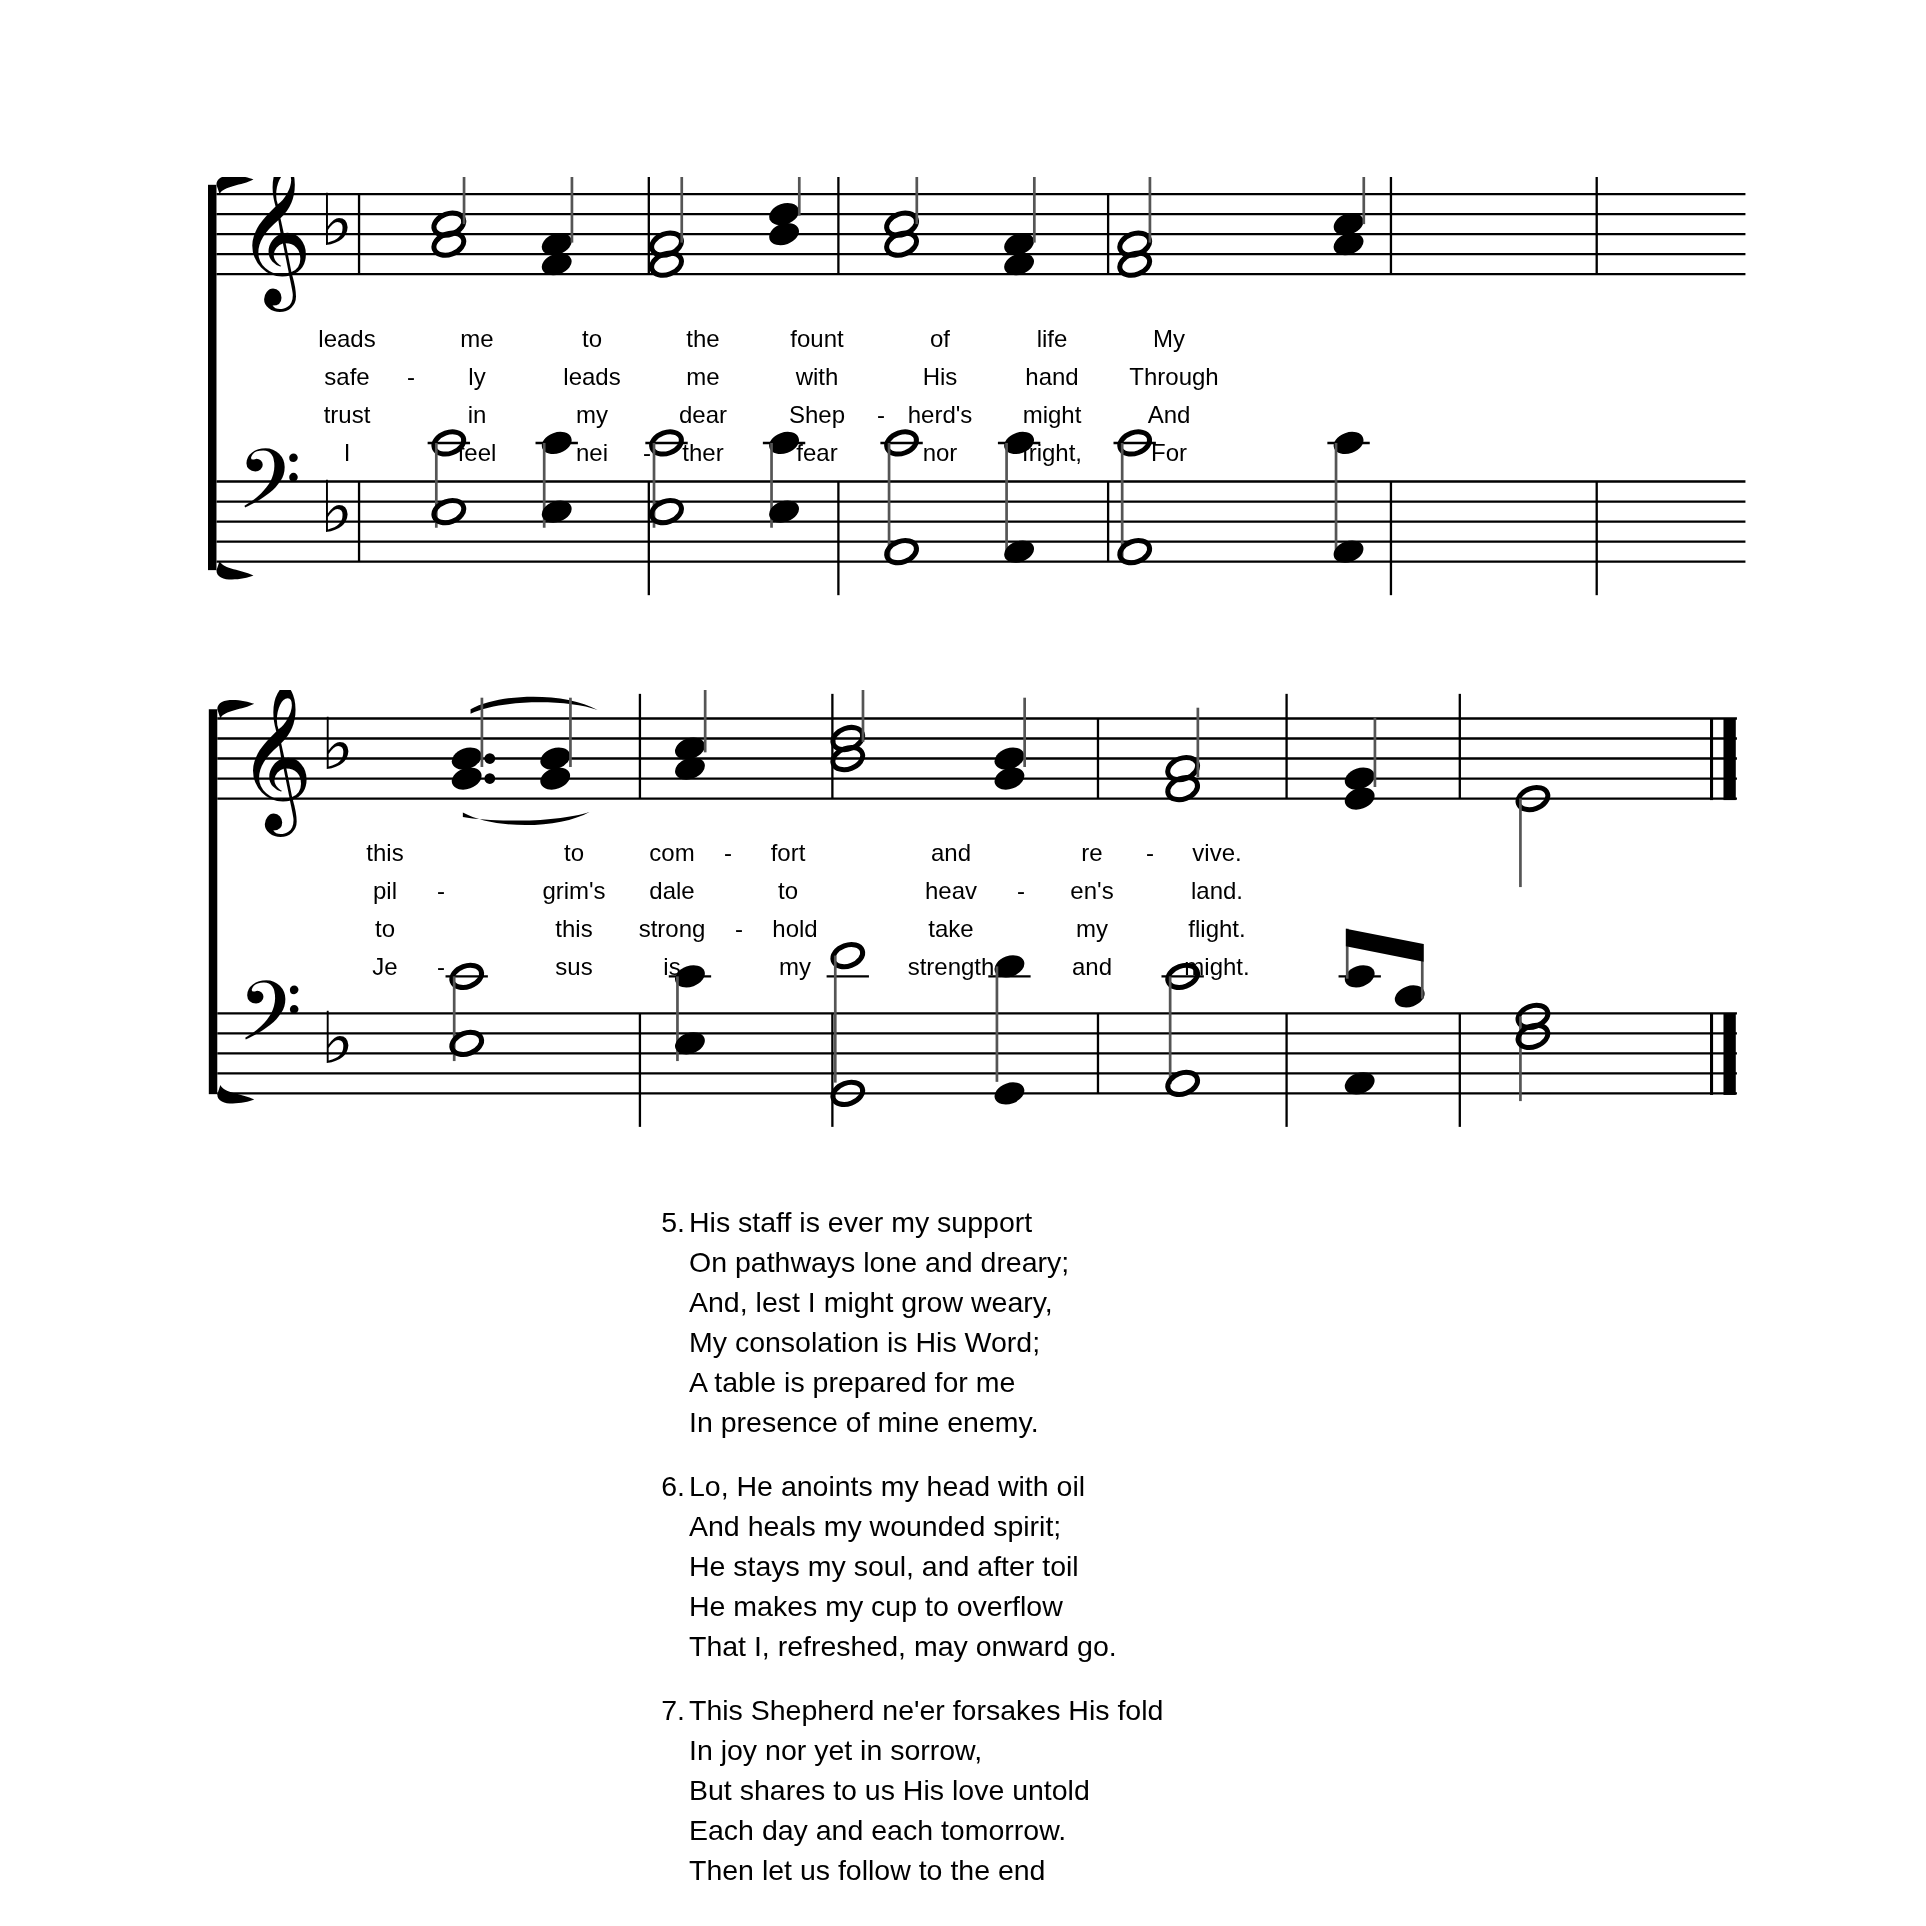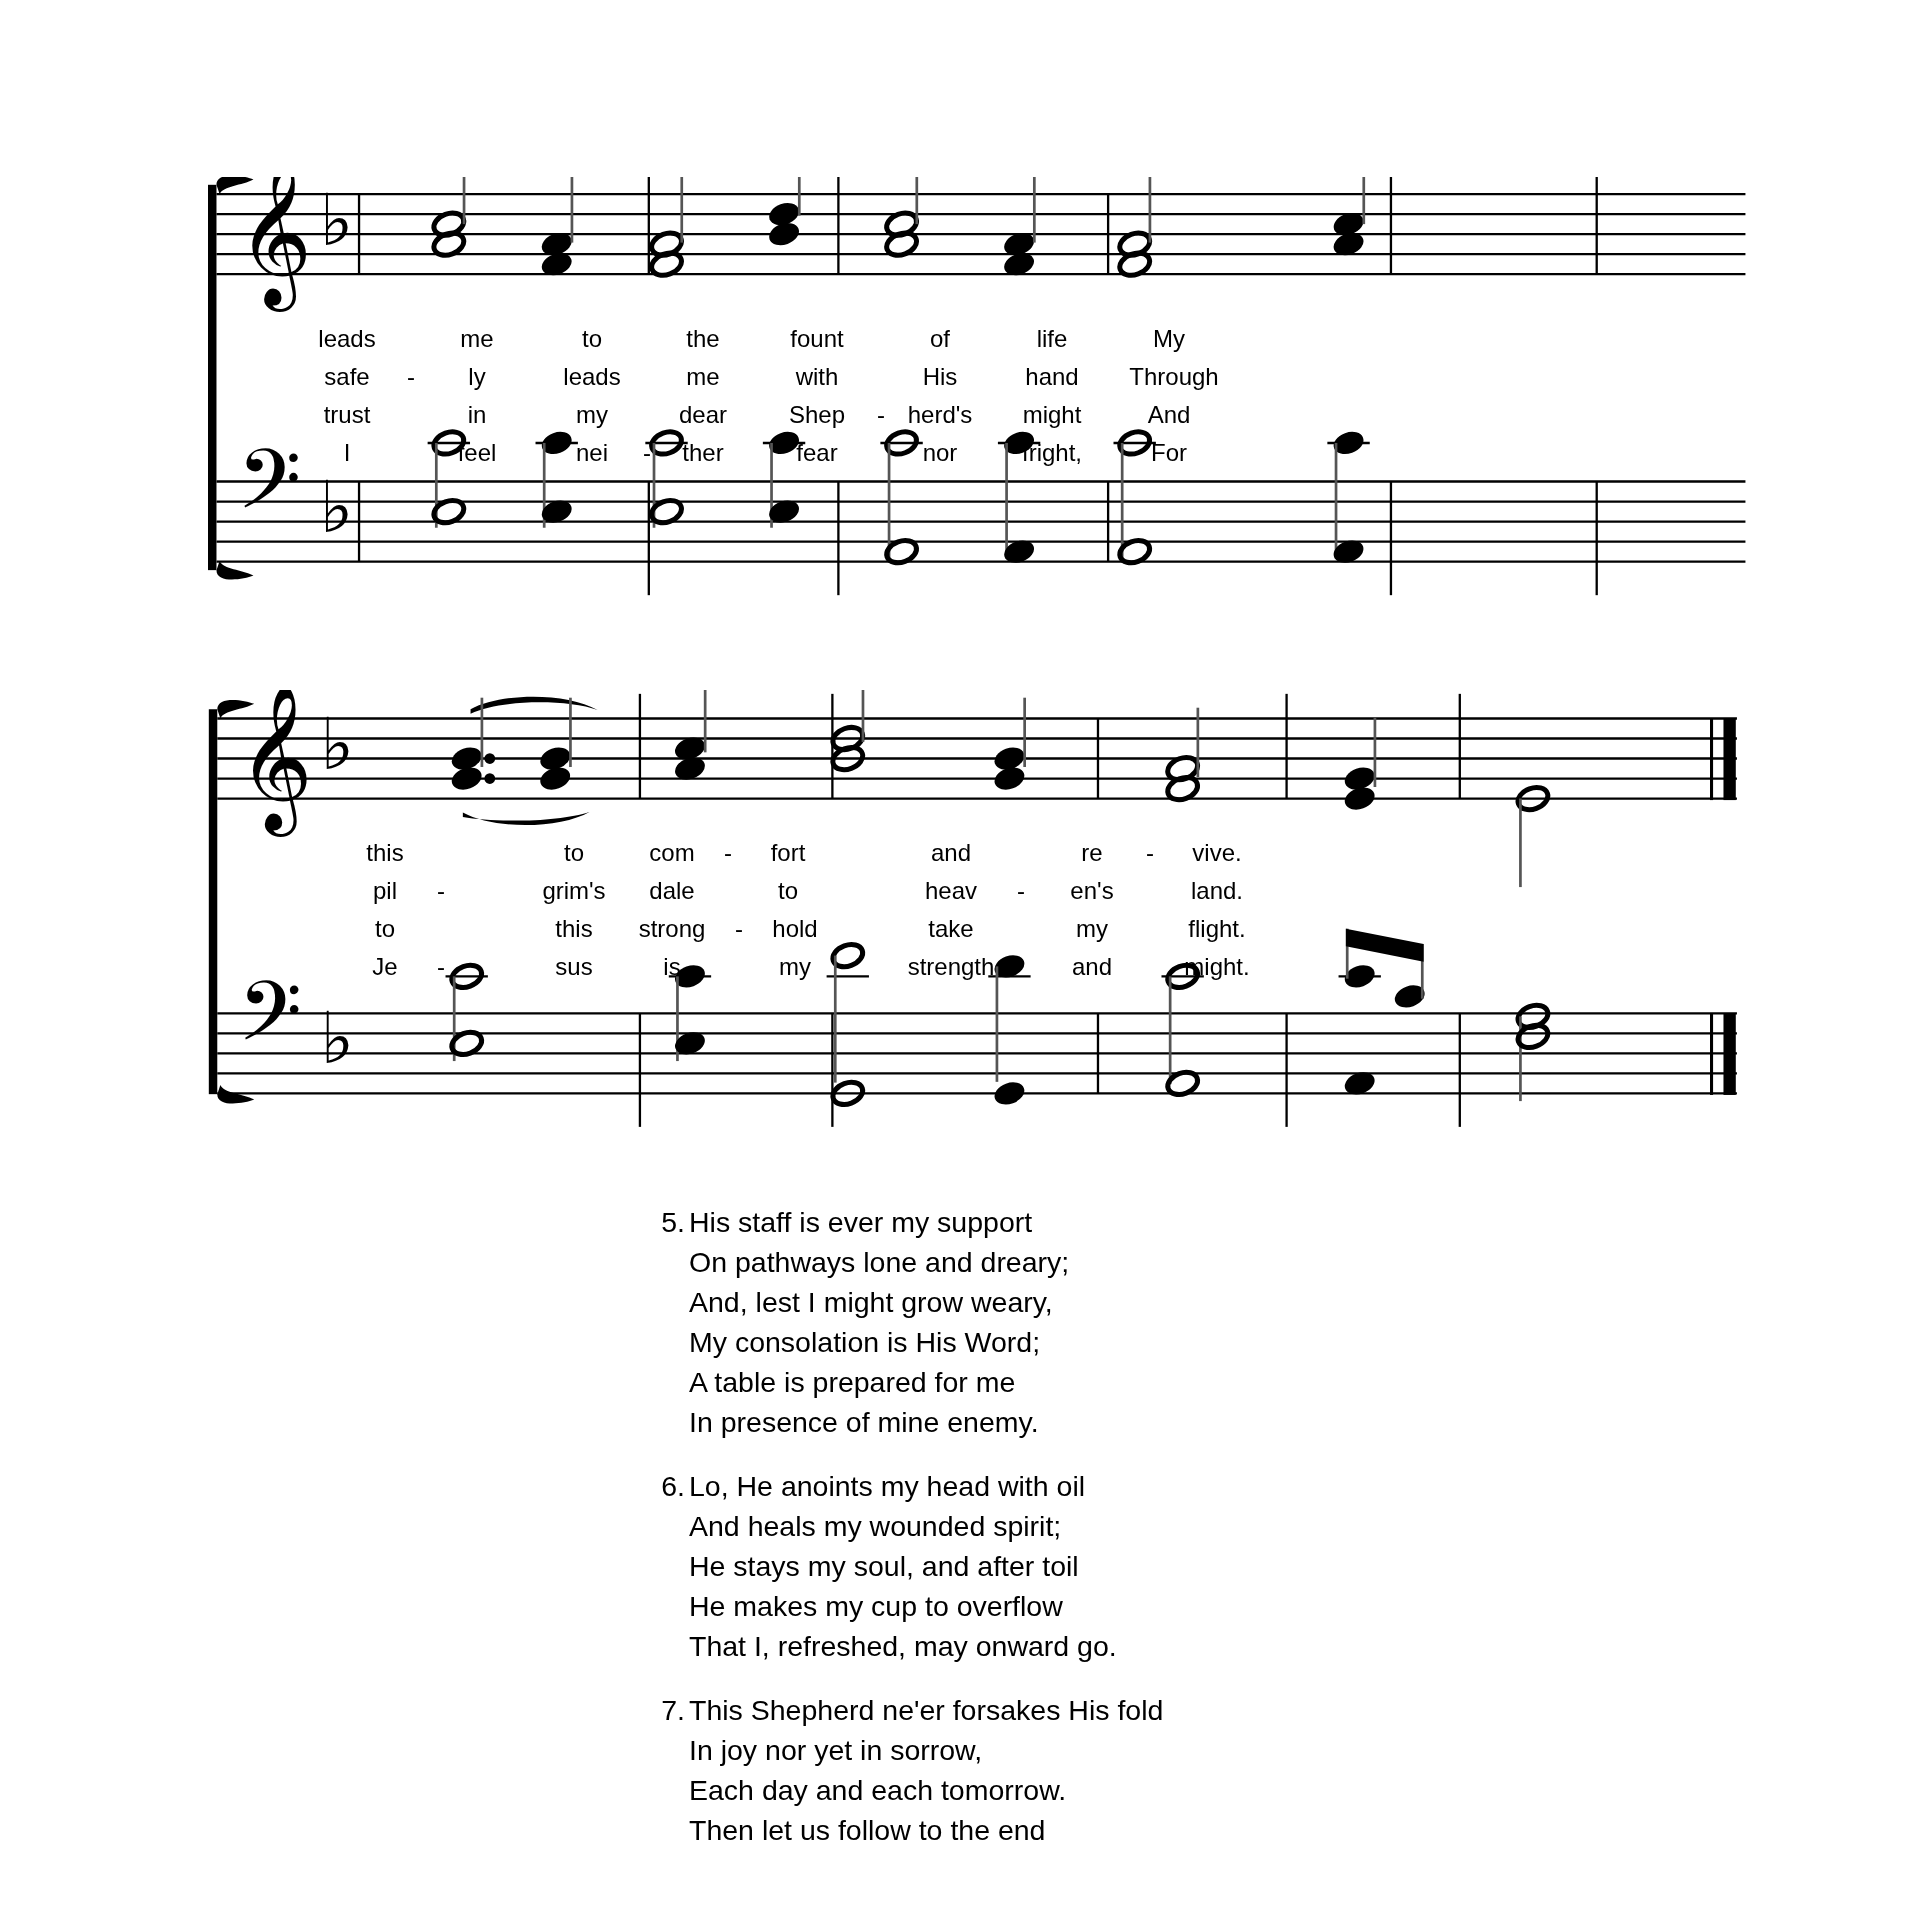--- a/index.html
+++ b/index.html
@@ -568,20 +568,21 @@
         <div class="verse-line">He makes my cup to overflow</div>
         <div class="verse-line">That I, refreshed, may onward go.</div>
       </div>
     </div>
 
     <div class="verse">
       <div class="verse-num">7.</div>
       <div class="verse-lines">
         <div class="verse-line">This Shepherd ne'er forsakes His fold</div>
         <div class="verse-line">In joy nor yet in sorrow,</div>
+        <div class="verse-line">But shares to us His love untold</div>
         <div class="verse-line">Each day and each tomorrow.</div>
         <div class="verse-line">Then let us follow to the end</div>
 
       </div>
     </div>
 
   </div>
 
 </div>
 

